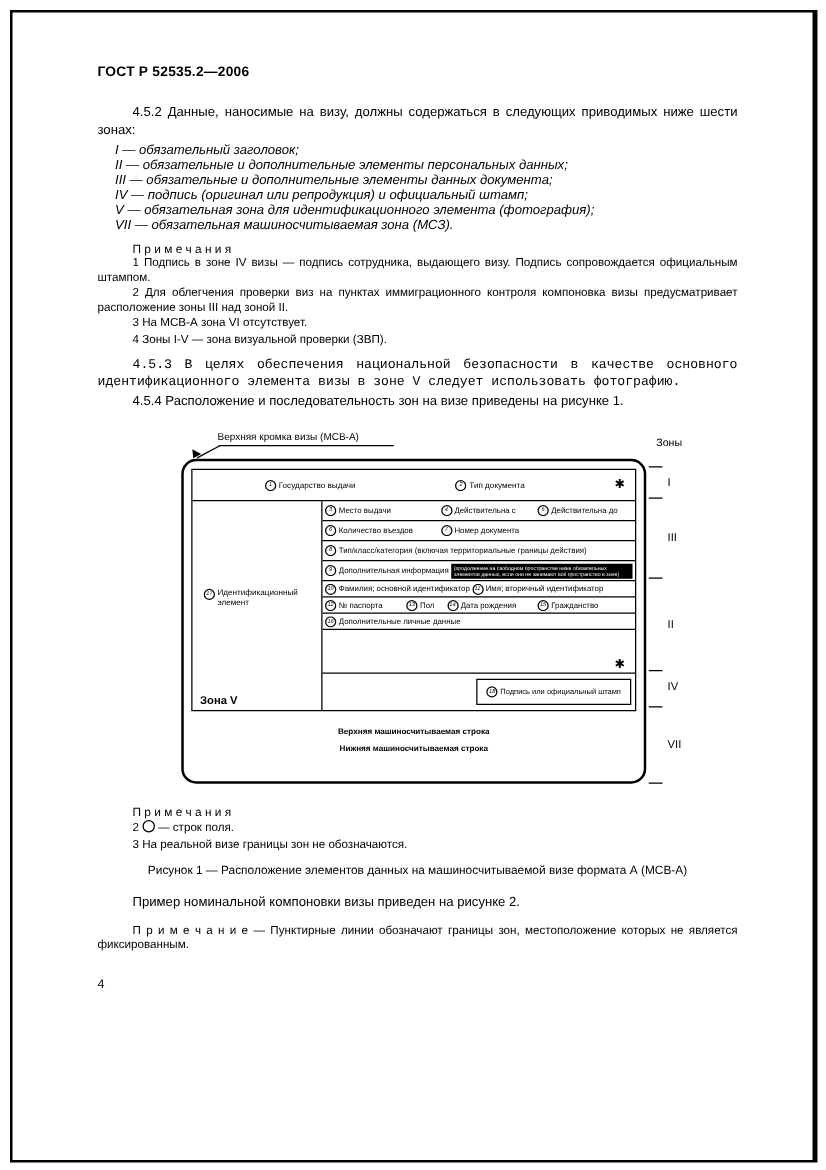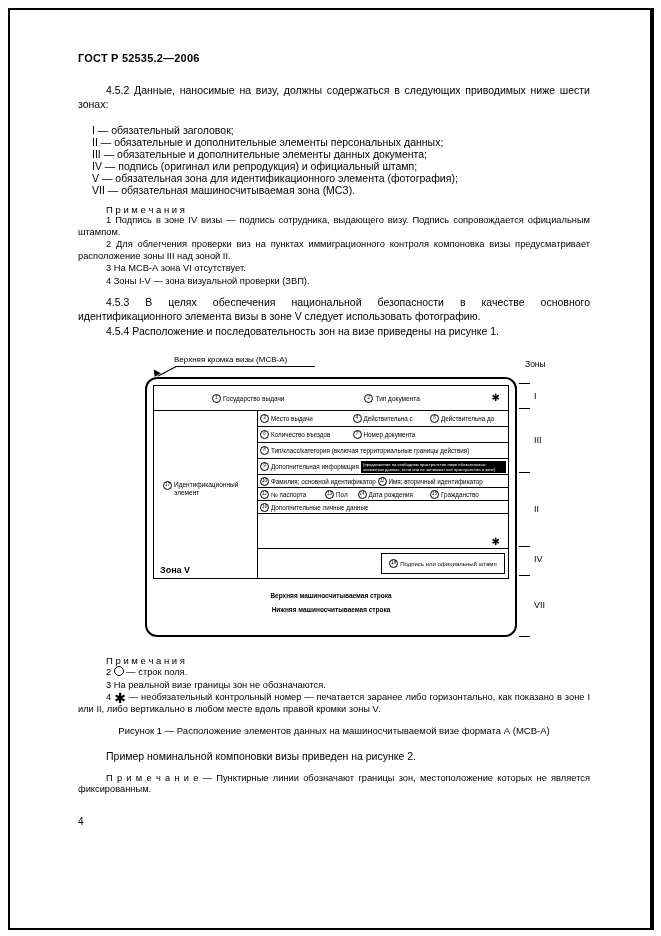--- a/index.html
+++ b/index.html
@@ -4,24 +4,24 @@
 <style>
   html,body{margin:0;padding:0;background:#fff;}
   .sheet{position:relative;width:661px;height:936px;background:#fff;overflow:hidden;
          font-family:"Liberation Sans","DejaVu Sans",sans-serif;color:#000;padding-left:16px;}
   .scanframe{position:absolute;left:8px;top:8px;width:640px;height:918px;
              border:2px solid #000;border-right-width:4px;pointer-events:none;}
   .content{position:absolute;left:78px;top:52px;width:512px;}
   .doc-header{font-weight:bold;font-size:11px;letter-spacing:.2px;}
   .para{font-size:10.5px;line-height:1.3;text-align:justify;text-indent:28px;margin:0;}
   .p452{margin-top:20px;}
-  .zone-list{margin-top:14px;padding-left:14px;font-size:10.5px;line-height:1.14;}
+  .zone-list{margin-top:4px;padding-left:14px;font-size:10.5px;line-height:1.14;font-style:italic;}
   .notes-title{font-size:9.5px;margin-top:7px;text-indent:28px;}
   .note{font-size:9.3px;line-height:1.24;text-align:justify;text-indent:28px;margin:0 0 1px 0;}
-  .p453{margin-top:9px;}
+  .p453{margin-top:9px;font-family:Liberation Mono, monospace;}
   .p454{margin-top:2px;}
   
   .figure{position:relative;height:292px;margin-top:14px;}
   .fig-toplabel{position:absolute;left:96px;top:2px;font-size:8px;font-weight:normal;}
   .leader-h{position:absolute;left:97px;top:13px;width:140px;border-top:1px solid #000;}
   .leader-d{position:absolute;left:77px;top:13px;width:21px;border-top:1px solid #000;
             transform:rotate(-28deg);transform-origin:right top;}
   .leader-arrow{position:absolute;left:74px;top:18px;width:0;height:0;
             border-left:4px solid transparent;border-right:4px solid transparent;
             border-top:6px solid #000;transform:rotate(28deg);}
@@ -245,25 +245,20 @@
       <div class="zn zn-vii">VII</div>
     </div>
 
     <div class="notes-title fignotes-title">П р и м е ч а н и я</div>
     <div class="note">
       <span>2</span>
       <span class="circ-sym"></span>
       <span>— строк поля.</span>
     </div>
     <div class="note">3 На реальной визе границы зон не обозначаются.</div>
-    <div class="note">
-      <span>4</span>
-      <span class="big-ast">✱</span>
-      <span>— необязательный контрольный номер — печатается заранее либо горизонтально, как показано в зоне I или II, либо вертикально в любом месте вдоль правой кромки зоны V.</span>
-    </div>
 
     <div class="caption">Рисунок 1 — Расположение элементов данных на машиносчитываемой визе формата А (МСВ-А)</div>
 
     <p class="para after">Пример номинальной компоновки визы приведен на рисунке 2.</p>
     <div class="note finalnote">П р и м е ч а н и е — Пунктирные линии обозначают границы зон, местоположение которых не является фиксированным.</div>
 
     <div class="pagenum">4</div>
   </div>
 </div>
 

